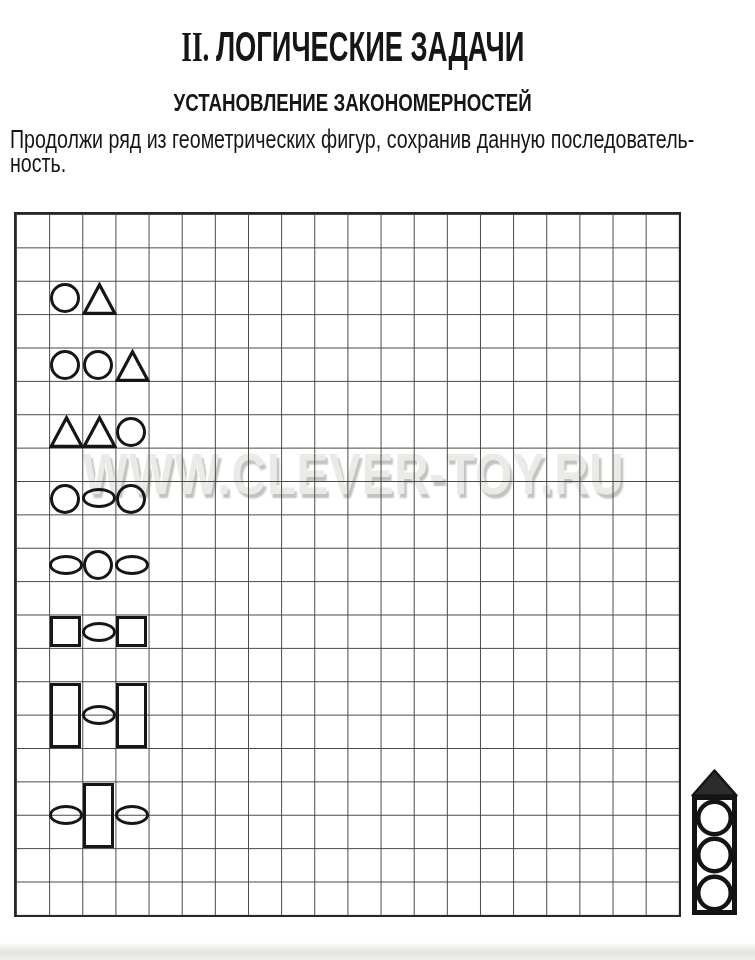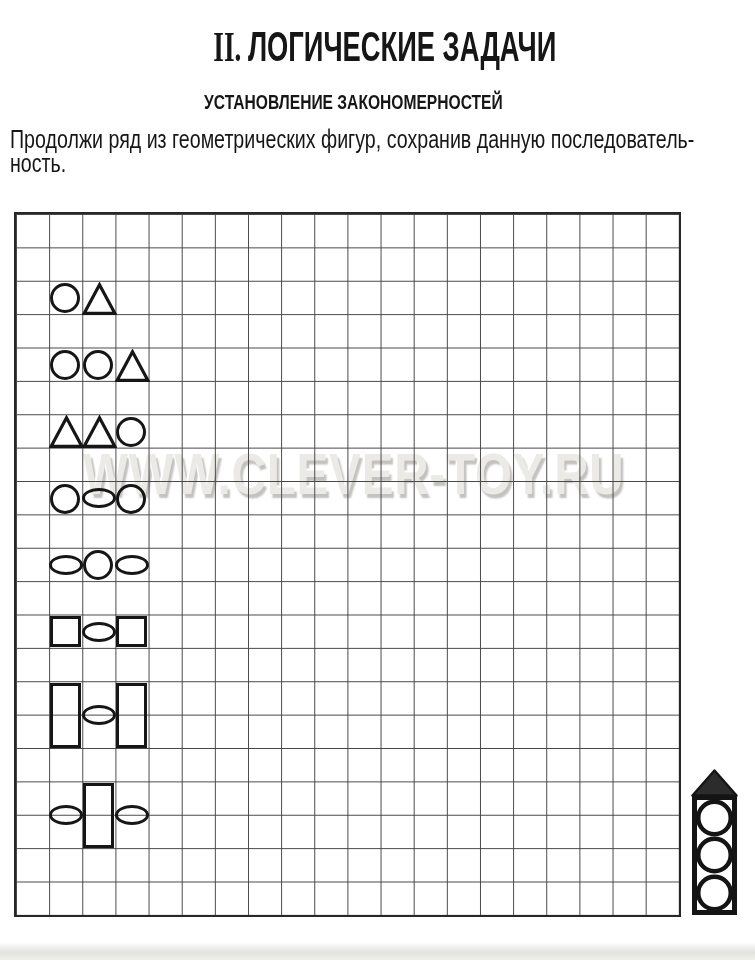--- a/index.html
+++ b/index.html
@@ -8,22 +8,22 @@
     background:#ffffff;
     position:relative;
     overflow:hidden;
     font-family:"Liberation Sans", sans-serif;
     --ink:#161616;
   }
   .page{position:absolute;inset:0;}
 
   
   .header{position:absolute;left:0;top:0;width:706px;text-align:center;color:var(--ink);}
-  .title-line{position:absolute;left:0;top:26px;width:100%;font-size:42px;font-weight:bold;line-height:42px;white-space:nowrap;margin-left:32px;}
-  .subtitle-line{position:absolute;left:0;top:88px;width:100%;font-size:20px;font-weight:bold;line-height:29px;white-space:nowrap;}
+  .title-line{position:absolute;left:0;top:26px;width:100%;font-size:42px;font-weight:bold;line-height:42px;white-space:nowrap;}
+  .subtitle-line{position:absolute;left:0;top:88px;width:100%;font-size:24px;font-weight:bold;line-height:29px;white-space:nowrap;}
   .sx{display:inline-block;white-space:nowrap;}
   .sx-title{transform:scaleX(0.65);transform-origin:center top;}
   .sx-sub{transform:scaleX(0.78);transform-origin:center top;}
   .roman{font-family:"Liberation Serif", serif;margin-right:10px;}
 
   
   .instruction{
     position:absolute;left:10px;top:128px;width:950px;
     font-size:25px;line-height:23.5px;color:var(--ink);
     transform:scaleX(0.785);transform-origin:left top;

